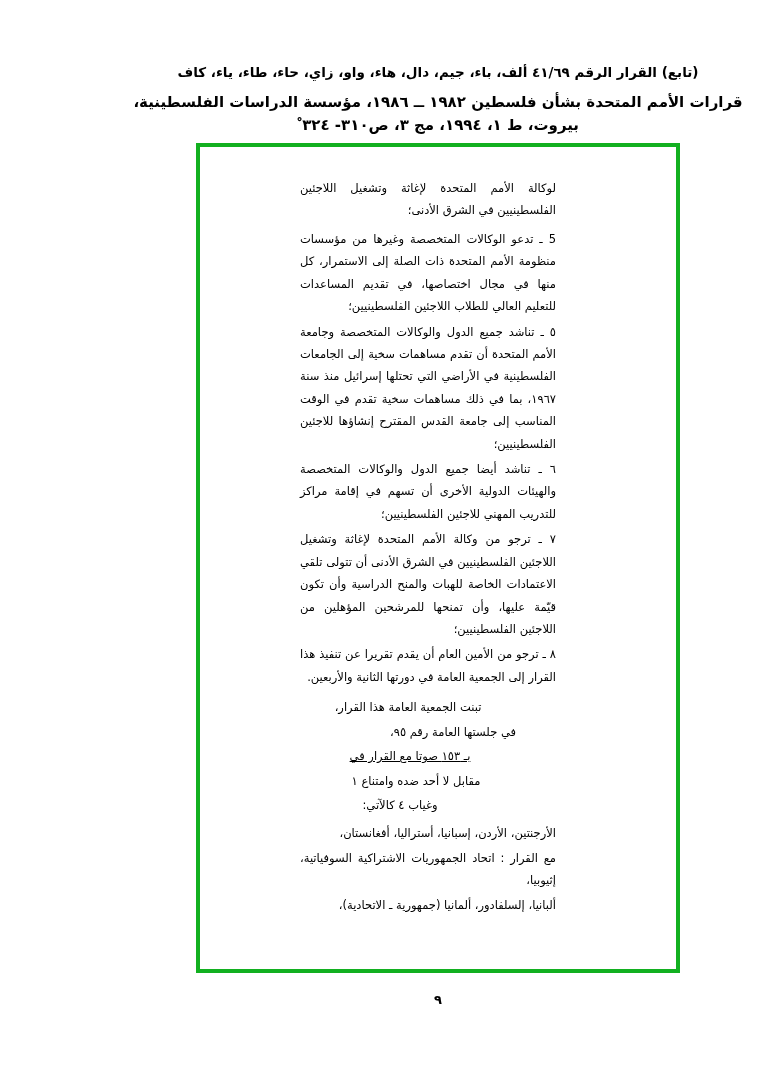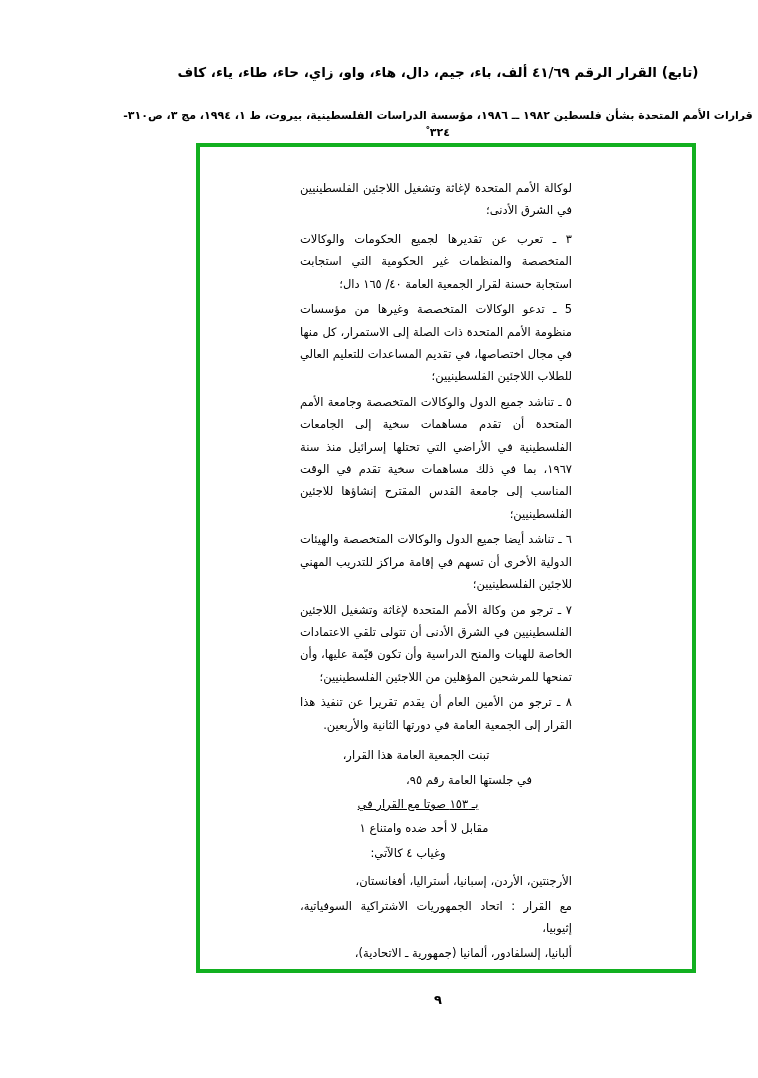--- a/index.html
+++ b/index.html
@@ -33,30 +33,30 @@
     font-weight: bold;
     font-size: 13.5px;
     letter-spacing: 0px;
     color: #000;
     line-height: 1.5;
   }
 
   .header-line-2 {
     font-family: "DejaVu Sans", sans-serif;
     font-weight: bold;
-    font-size: 11px;
+    font-size: 15px;
     color: #000;
-    margin-top: 26px;
+    margin-top: 9px;
     line-height: 1.5;
   }
 
   .frame {
     position: absolute;
     top: 143px;
-    right: 62px;
+    right: 78px;
     left: 78px;
     height: 830px;
     border: 4px solid #12b020;
     box-sizing: border-box;
     background: #ffffff;
   }
 
   .frame-inner {
     position: absolute;
     top: 30px;
@@ -127,21 +127,20 @@
   <div class="header">
     <div class="header-line-1">(تابع) القرار الرقم ٤١/٦٩ ألف، باء، جيم، دال، هاء، واو، زاي، حاء، طاء، ياء، كاف</div>
     <div class="header-line-2">قرارات الأمم المتحدة بشأن فلسطين ١٩٨٢ ــ ١٩٨٦، مؤسسة الدراسات الفلسطينية، بيروت، ط ١، ١٩٩٤، مج ٣، ص٣١٠- ٣٢٤ ْ</div>
   </div>
 
   <div class="frame">
     <div class="frame-inner body-text">
 
       <p class="para-cont">لوكالة الأمم المتحدة لإغاثة وتشغيل اللاجئين الفلسطينيين في الشرق الأدنى؛</p>
 
-      <p class="para">٣ ـ تعرب عن تقديرها لجميع الحكومات والوكالات المتخصصة والمنظمات غير الحكومية التي استجابت استجابة حسنة لقرار الجمعية العامة ٤٠/ ١٦٥ دال؛</p>
 
       <p class="para">5 ـ تدعو الوكالات المتخصصة وغيرها من مؤسسات منظومة الأمم المتحدة ذات الصلة إلى الاستمرار، كل منها في مجال اختصاصها، في تقديم المساعدات للتعليم العالي للطلاب اللاجئين الفلسطينيين؛</p>
 
       <p class="para">٥ ـ تناشد جميع الدول والوكالات المتخصصة وجامعة الأمم المتحدة أن تقدم مساهمات سخية إلى الجامعات الفلسطينية في الأراضي التي تحتلها إسرائيل منذ سنة ١٩٦٧، بما في ذلك مساهمات سخية تقدم في الوقت المناسب إلى جامعة القدس المقترح إنشاؤها للاجئين الفلسطينيين؛</p>
 
       <p class="para">٦ ـ تناشد أيضا جميع الدول والوكالات المتخصصة والهيئات الدولية الأخرى أن تسهم في إقامة مراكز للتدريب المهني للاجئين الفلسطينيين؛</p>
 
       <p class="para">٧ ـ ترجو من وكالة الأمم المتحدة لإغاثة وتشغيل اللاجئين الفلسطينيين في الشرق الأدنى أن تتولى تلقي الاعتمادات الخاصة للهبات والمنح الدراسية وأن تكون قيّمة عليها، وأن تمنحها للمرشحين المؤهلين من اللاجئين الفلسطينيين؛</p>
 
       <p class="para">٨ ـ ترجو من الأمين العام أن يقدم تقريرا عن تنفيذ هذا القرار إلى الجمعية العامة في دورتها الثانية والأربعين.</p>

